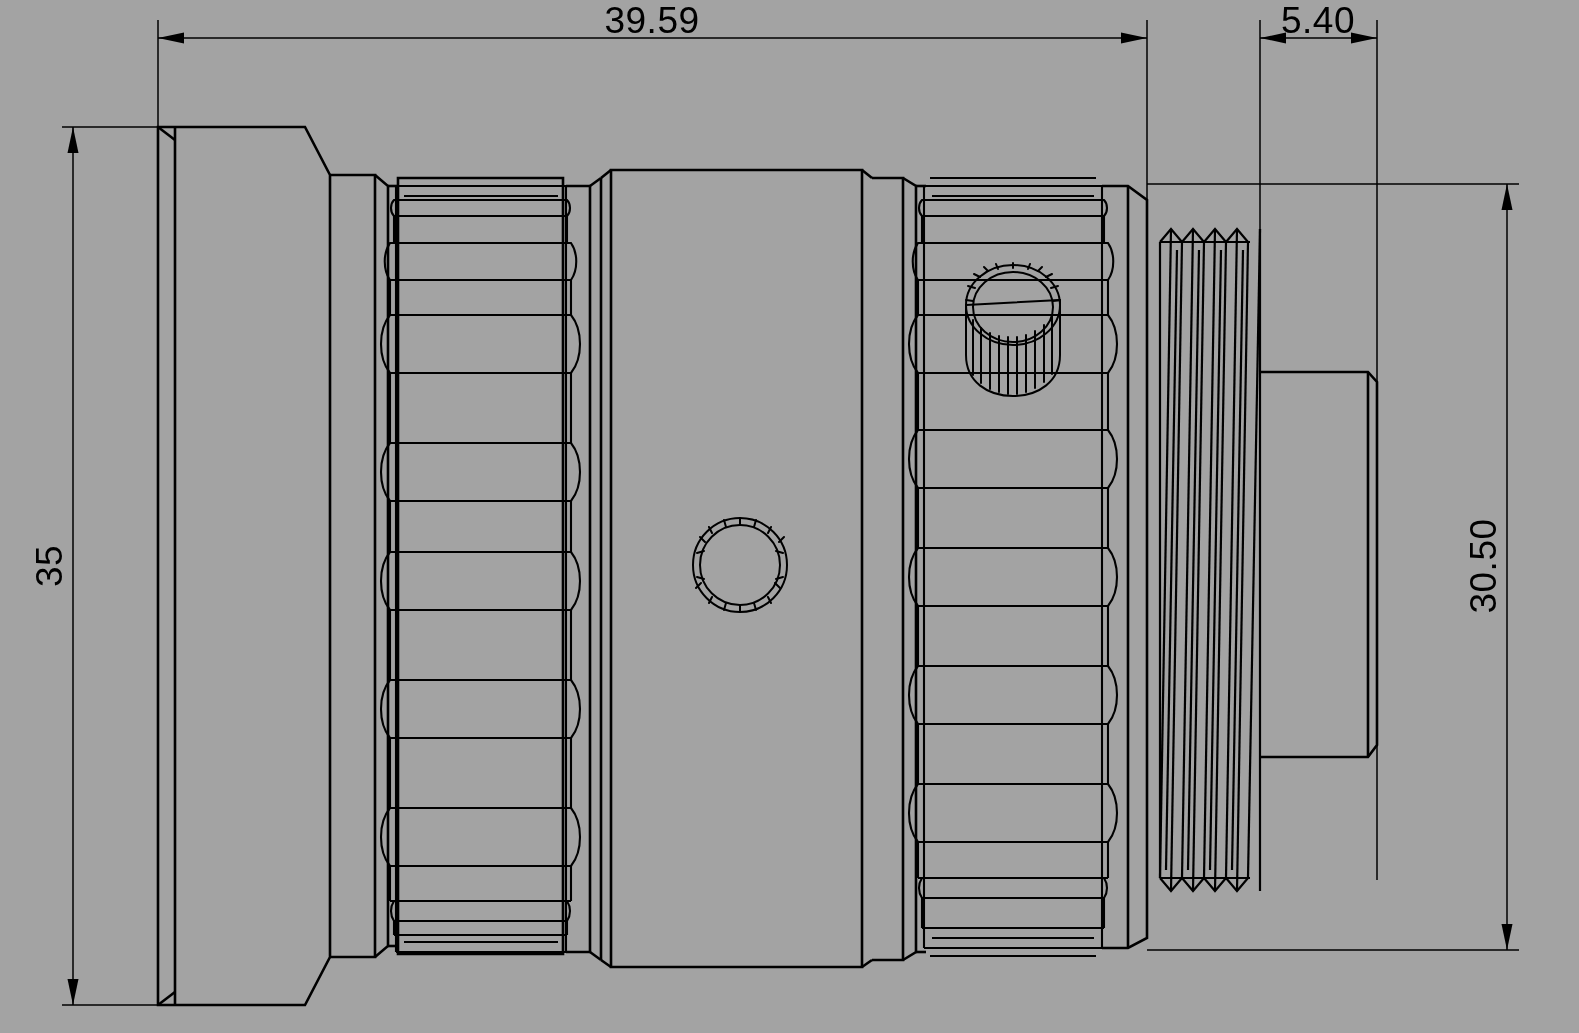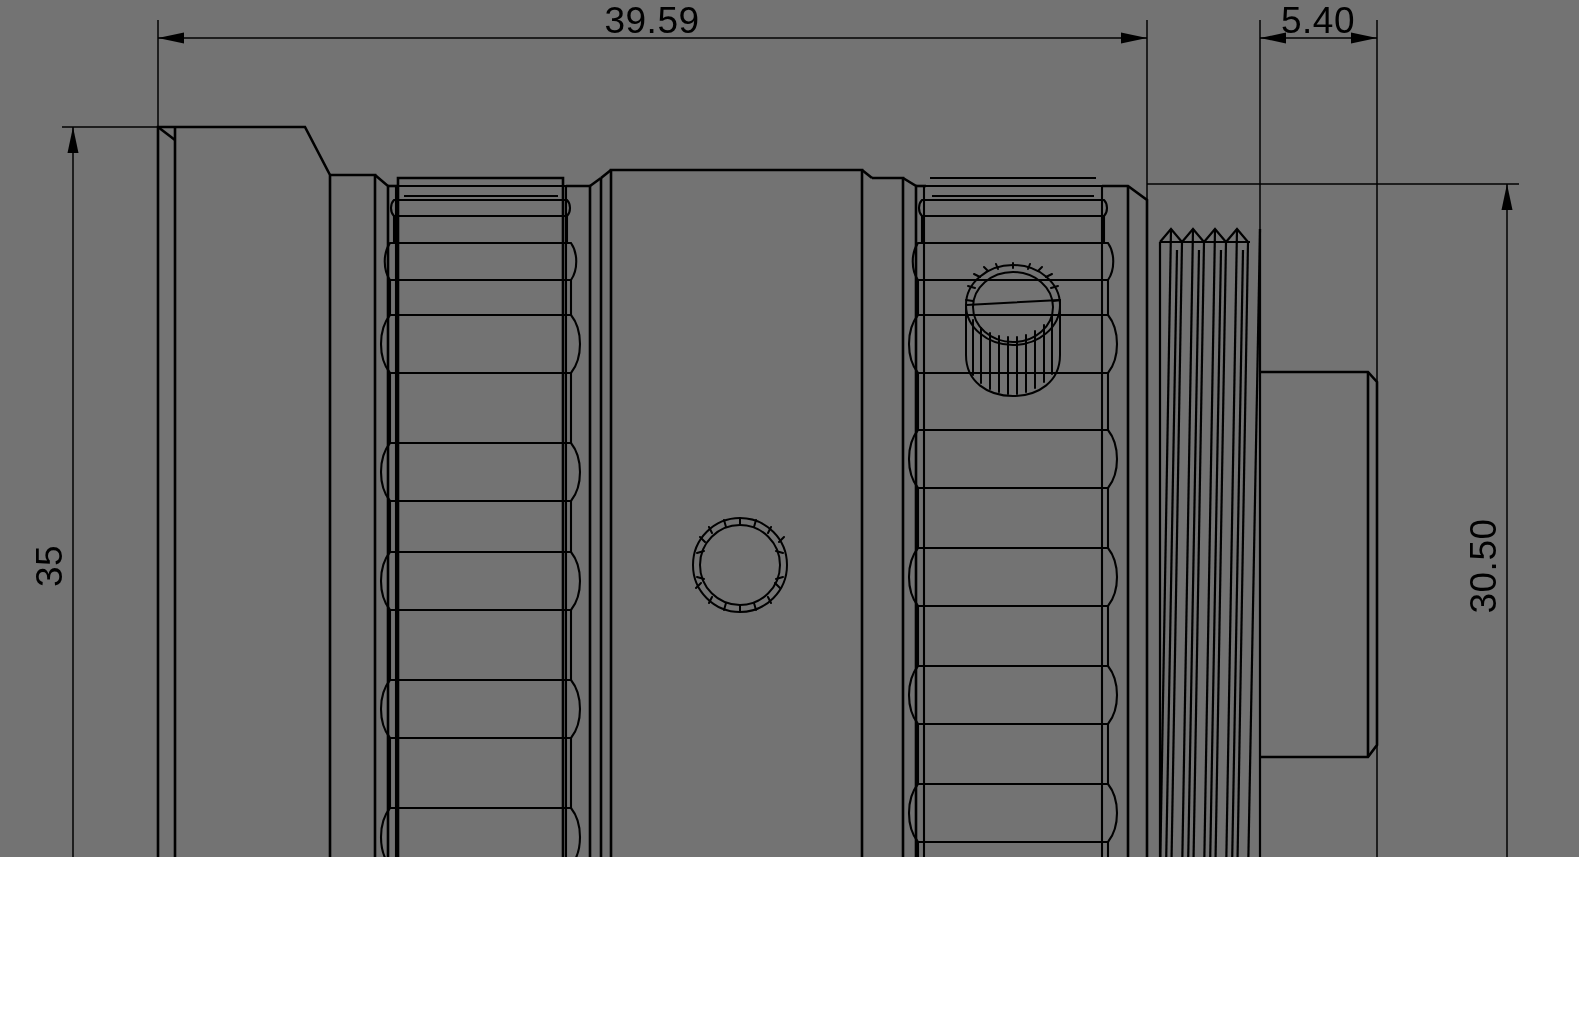--- a/index.html
+++ b/index.html
@@ -6,22 +6,22 @@
     margin: 0;
     padding: 0;
     background: #ffffff;
   }
   body {
     font-family: "Liberation Sans", sans-serif;
   }
   #drawing-root {
     position: relative;
     width: 1579px;
-    height: 857px;
-    background: #737373;
+    height: 1033px;
+    background: #a3a3a3;
     overflow: hidden;
   }
   svg#cad {
     display: block;
     width: 1579px;
     height: 1033px;
   }
   .part-line {
     fill: none;
     stroke: #000000;

